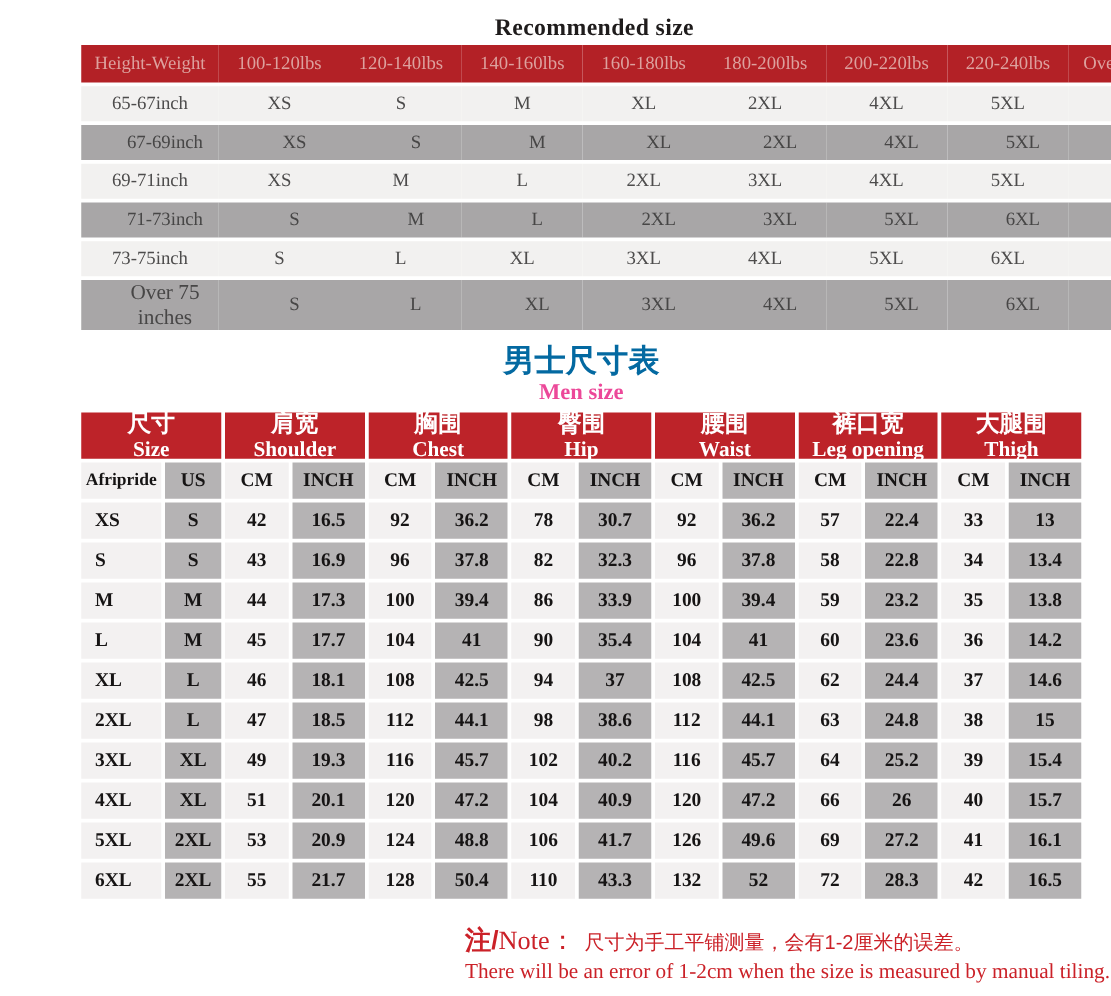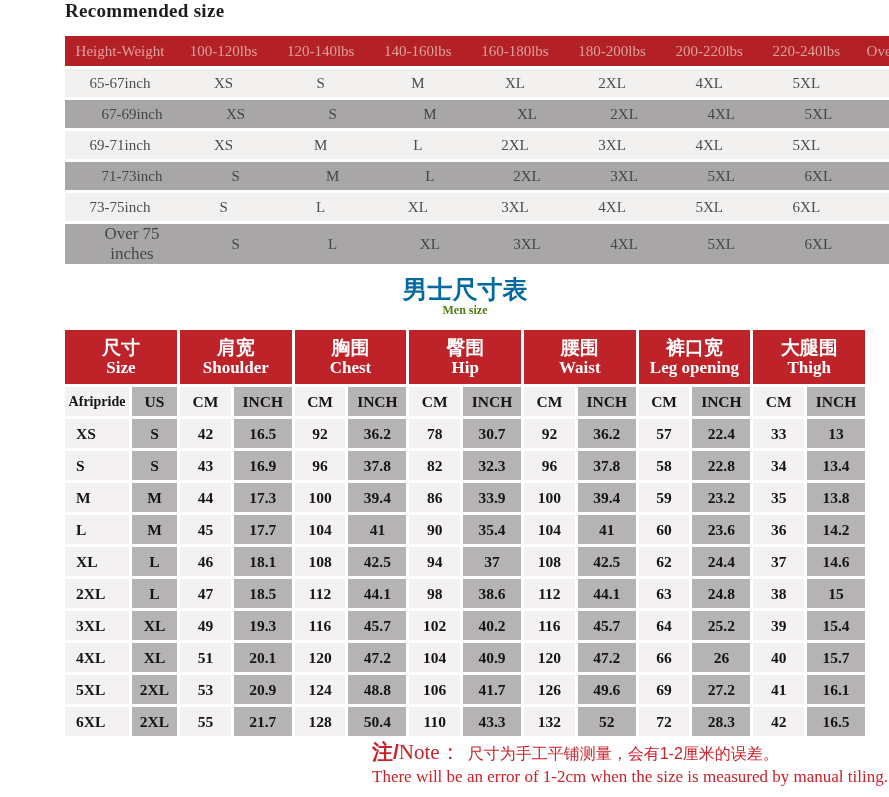--- a/index.html
+++ b/index.html
@@ -3,22 +3,22 @@
 <meta charset="utf-8">
 <style>
   html,body{margin:0;padding:0;}
   body{
     width:889px;height:797px;background:#ffffff;position:relative;
     font-family:"Liberation Serif", serif;
     -webkit-font-smoothing:antialiased;
   }
   
   .title1{
-    position:absolute;top:0px;left:65px;width:797px;margin:0;
-    font-size:19px;font-weight:bold;color:#1f1c1c;
+    position:absolute;top:0px;left:65px;width:797px;margin:12px;
+    text-align:center;font-size:19px;font-weight:bold;color:#1f1c1c;
     letter-spacing:0.3px;
   }
   
   .t1{
     position:absolute;top:33px;left:65px;width:887px;
     border-collapse:separate;border-spacing:0 3px;table-layout:fixed;
   }
   .t1 col.c-first{width:110px;}
   .t1 th{
     background:#b32126;color:#dda19e;font-weight:normal;
@@ -31,31 +31,31 @@
   .t1 tr.gray  td{background:#a8a6a7;color:#474646;padding-left:24px;}
   .t1 td.small{font-size:17px;}
   
   .title2-wrap{position:absolute;top:276px;left:65px;width:800px;text-align:center;}
   .title2cn{
     font-family:"Liberation Sans", sans-serif;
     font-size:25px;font-weight:bold;color:#0369a1;line-height:1.1;
   }
   .title2en{
     font-family:"Liberation Serif", serif;
-    font-size:12px;font-weight:bold;color:#4d7c0f;line-height:1.05;
+    font-size:18px;font-weight:bold;color:#ec4899;line-height:1.05;
   }
   
   .t2{
     position:absolute;top:330px;left:65px;width:800px;
     display:grid;
     grid-template-columns:64px 45px repeat(6, 50fr 57fr);
     column-gap:3px;row-gap:3px;
   }
   .hblock{
-    grid-column:span 2;height:54px;background:#bd2329;color:#ffffff;
+    grid-column:span 2;height:37px;background:#bd2329;color:#ffffff;
     display:flex;flex-direction:column;align-items:center;justify-content:center;
   }
   .h-cn{
     font-family:"Liberation Sans", sans-serif;
     font-size:19px;font-weight:bold;line-height:1.15;
   }
   .h-en{
     font-family:"Liberation Serif", serif;
     font-size:17px;font-weight:bold;line-height:1.05;white-space:nowrap;
   }

